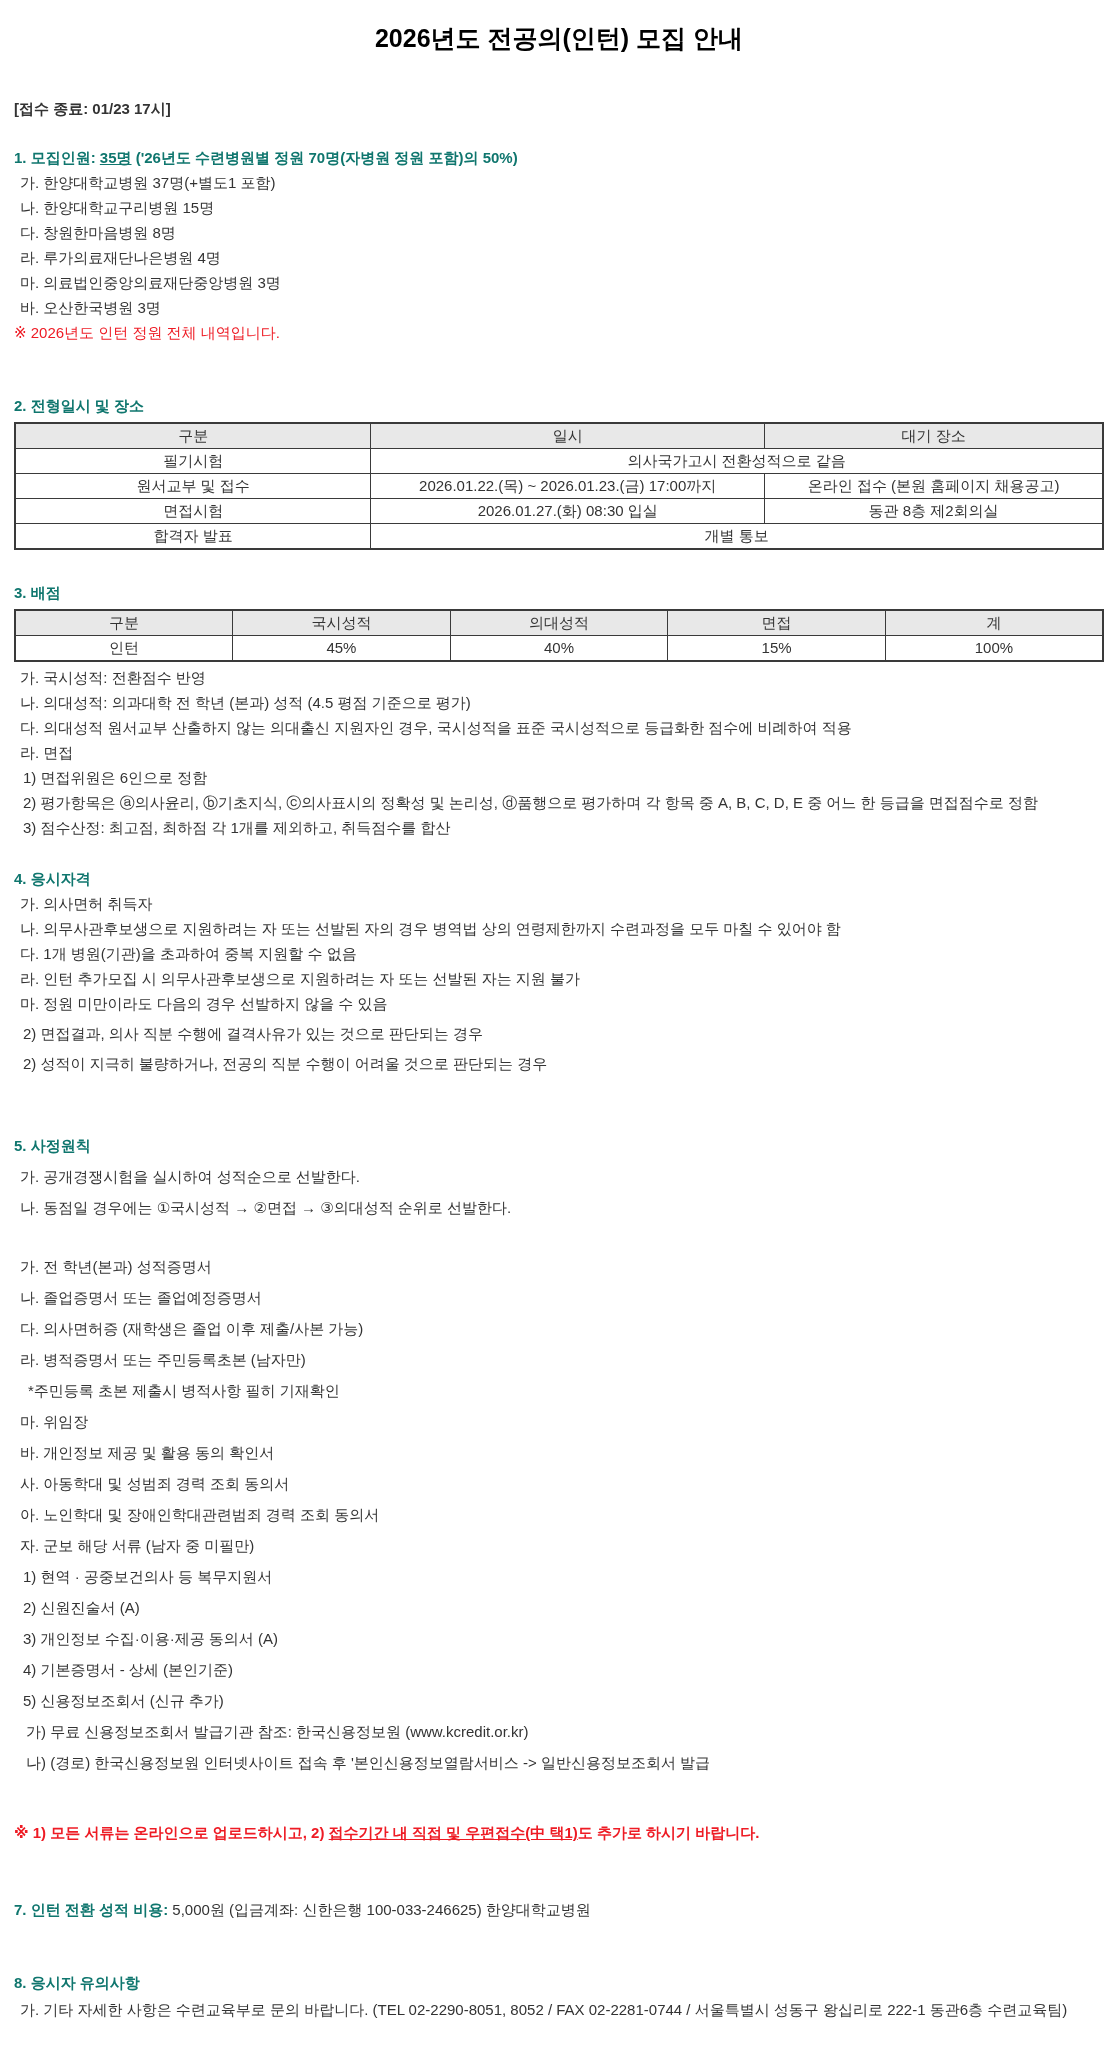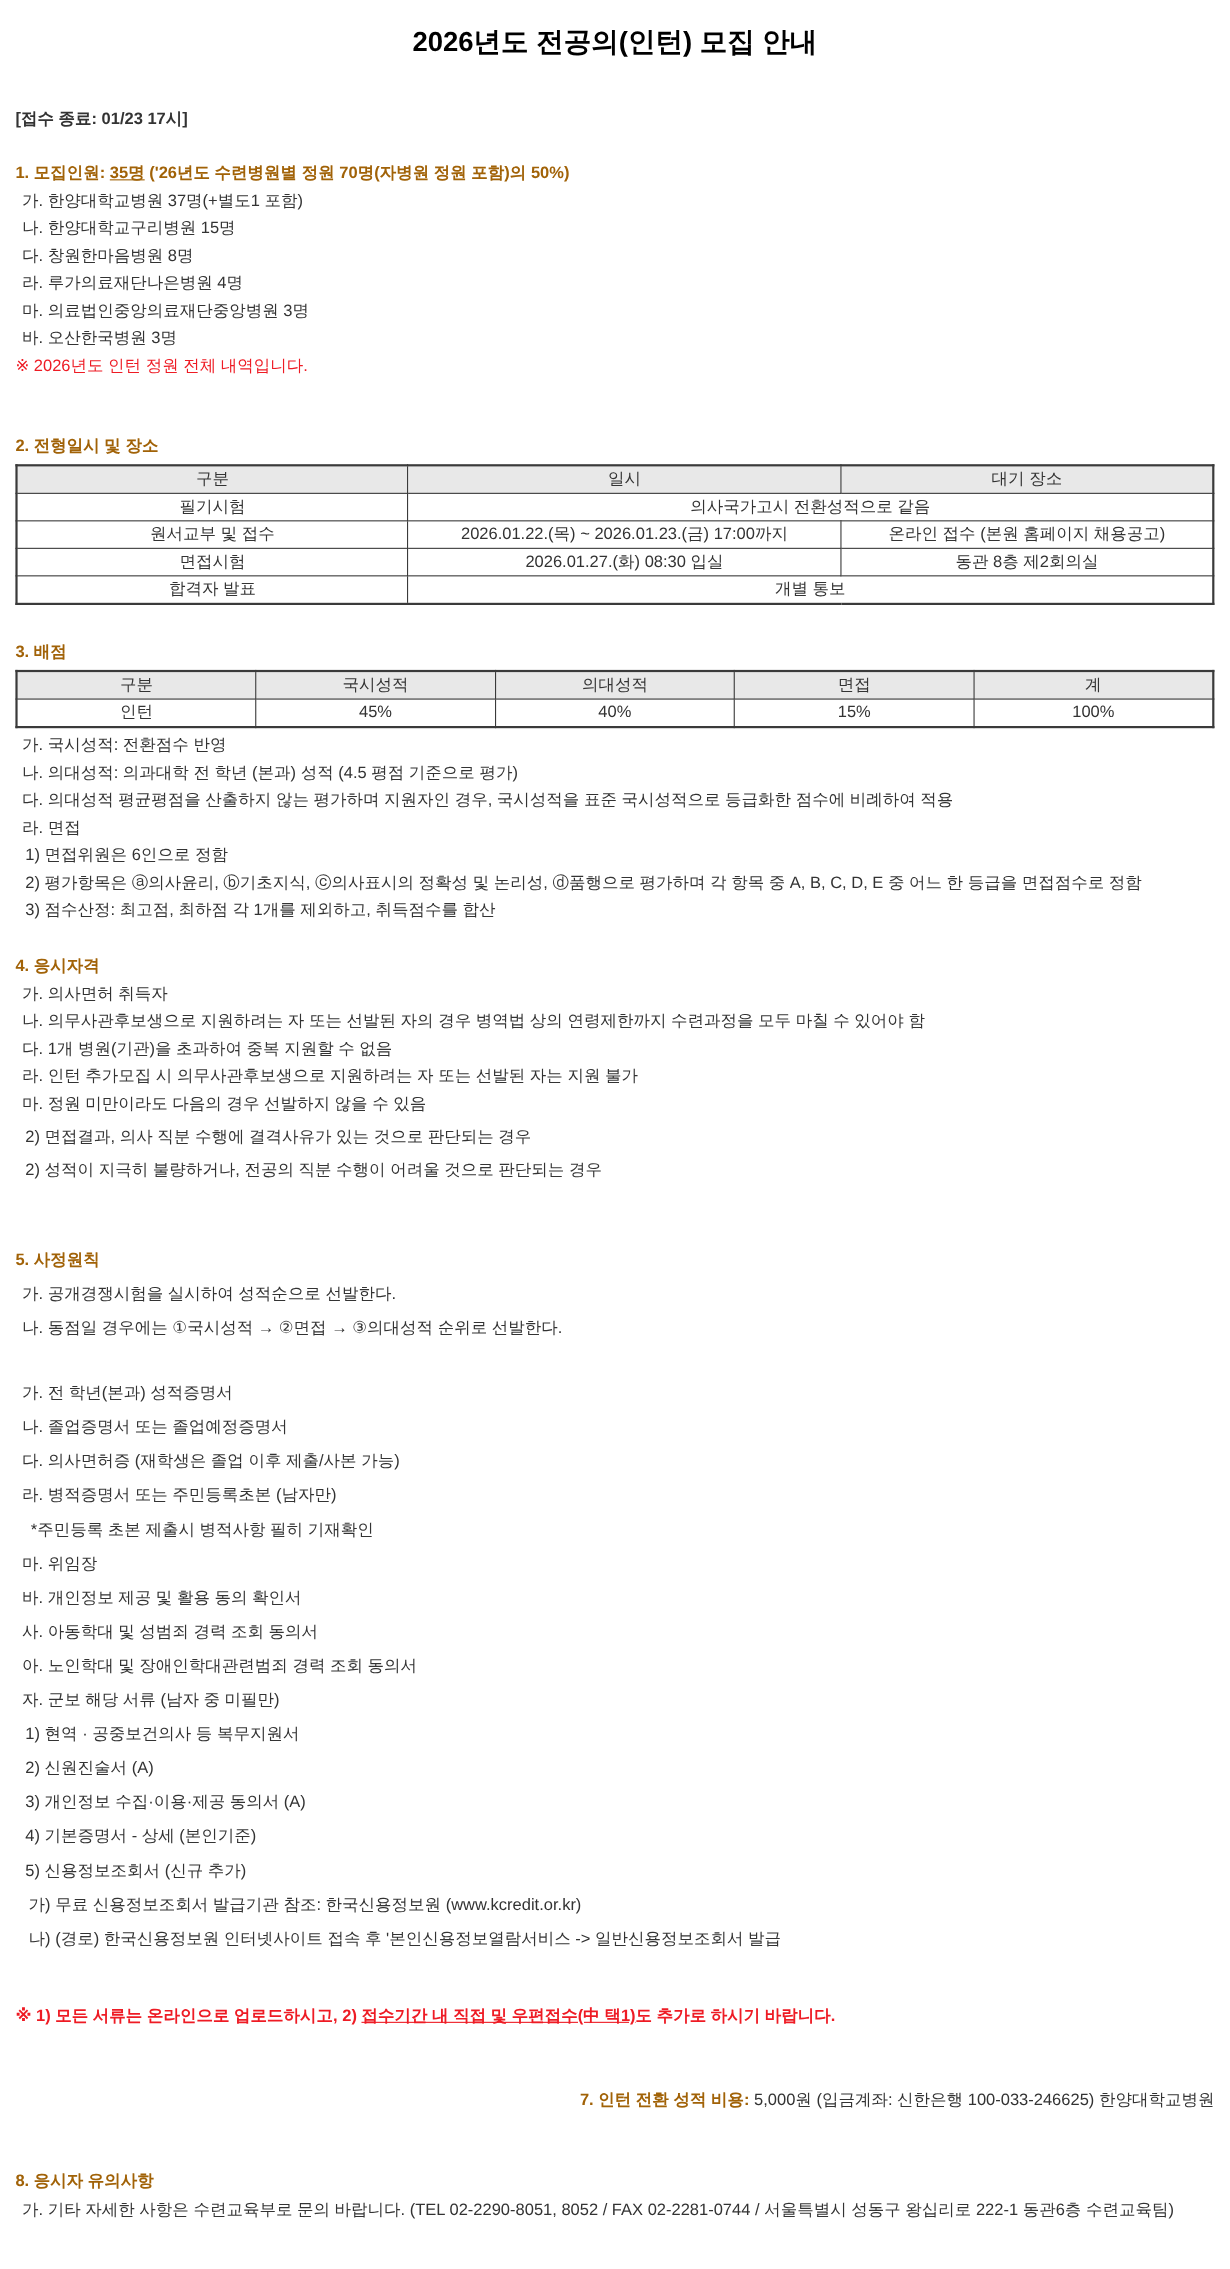--- a/index.html
+++ b/index.html
@@ -18,33 +18,33 @@
     font-size:25px;
     font-weight:700;
     color:#000000;
     margin:6px 0 42px 0;
     line-height:32px;
   }
   .b{font-weight:700;}
   .u{text-decoration:underline;}
   .red{color:var(--accent-red,#ee1b24);}
   .deadline{font-weight:700;}
-  .sec-h{font-weight:700;color:#a16207;}
+  .sec-h{font-weight:700;color:#0f766e;}
   .i1{text-indent:6px;}
   .i2{text-indent:9px;}
   .i3{text-indent:14px;}
   .i4{text-indent:12px;}
   #sec1{margin-top:24px;}
   #sec2{margin-top:48px;}
   #sec3{margin-top:30px;}
   #sec4{margin-top:26px;}
   #sec5{margin-top:54px;}
   #sec6{margin-top:28px;}
   #red-notice{margin-top:42px;}
-  #sec7{margin-top:52px;text-align:right;}
+  #sec7{margin-top:52px;}
   #sec8{margin-top:48px;}
   table.t{
     width:100%;
     border-collapse:collapse;
     table-layout:fixed;
     margin-top:4px;
     border:2px solid #3a3a3a;
   }
   .t th,.t td{
     border:1px solid #3a3a3a;
@@ -145,21 +145,21 @@
           <td>45%</td>
           <td>40%</td>
           <td>15%</td>
           <td>100%</td>
         </tr>
       </tbody>
     </table>
     <div class="notes">
       <p class="i1">가. 국시성적: 전환점수 반영</p>
       <p class="i1">나. 의대성적: 의과대학 전 학년 (본과) 성적 (4.5 평점 기준으로 평가)</p>
-      <p class="i1">다. 의대성적 평균평점을 산출하지 않는 평가하며 지원자인 경우, 국시성적을 표준 국시성적으로 등급화한 점수에 비례하여 적용</p>
+      <p class="i1">다. 의대성적 원서교부 산출하지 않는 의대출신 지원자인 경우, 국시성적을 표준 국시성적으로 등급화한 점수에 비례하여 적용</p>
       <p class="i1">라. 면접</p>
       <p class="i2">1) 면접위원은 6인으로 정함</p>
       <p class="i2">2) 평가항목은 ⓐ의사윤리, ⓑ기초지식, ⓒ의사표시의 정확성 및 논리성, ⓓ품행으로 평가하며 각 항목 중 A, B, C, D, E 중 어느 한 등급을 면접점수로 정함</p>
       <p class="i2">3) 점수산정: 최고점, 최하점 각 1개를 제외하고, 취득점수를 합산</p>
     </div>
   </div>
 
   <div id="sec4">
     <p class="sec-h">4. 응시자격</p>
     <p class="i1">가. 의사면허 취득자</p>

